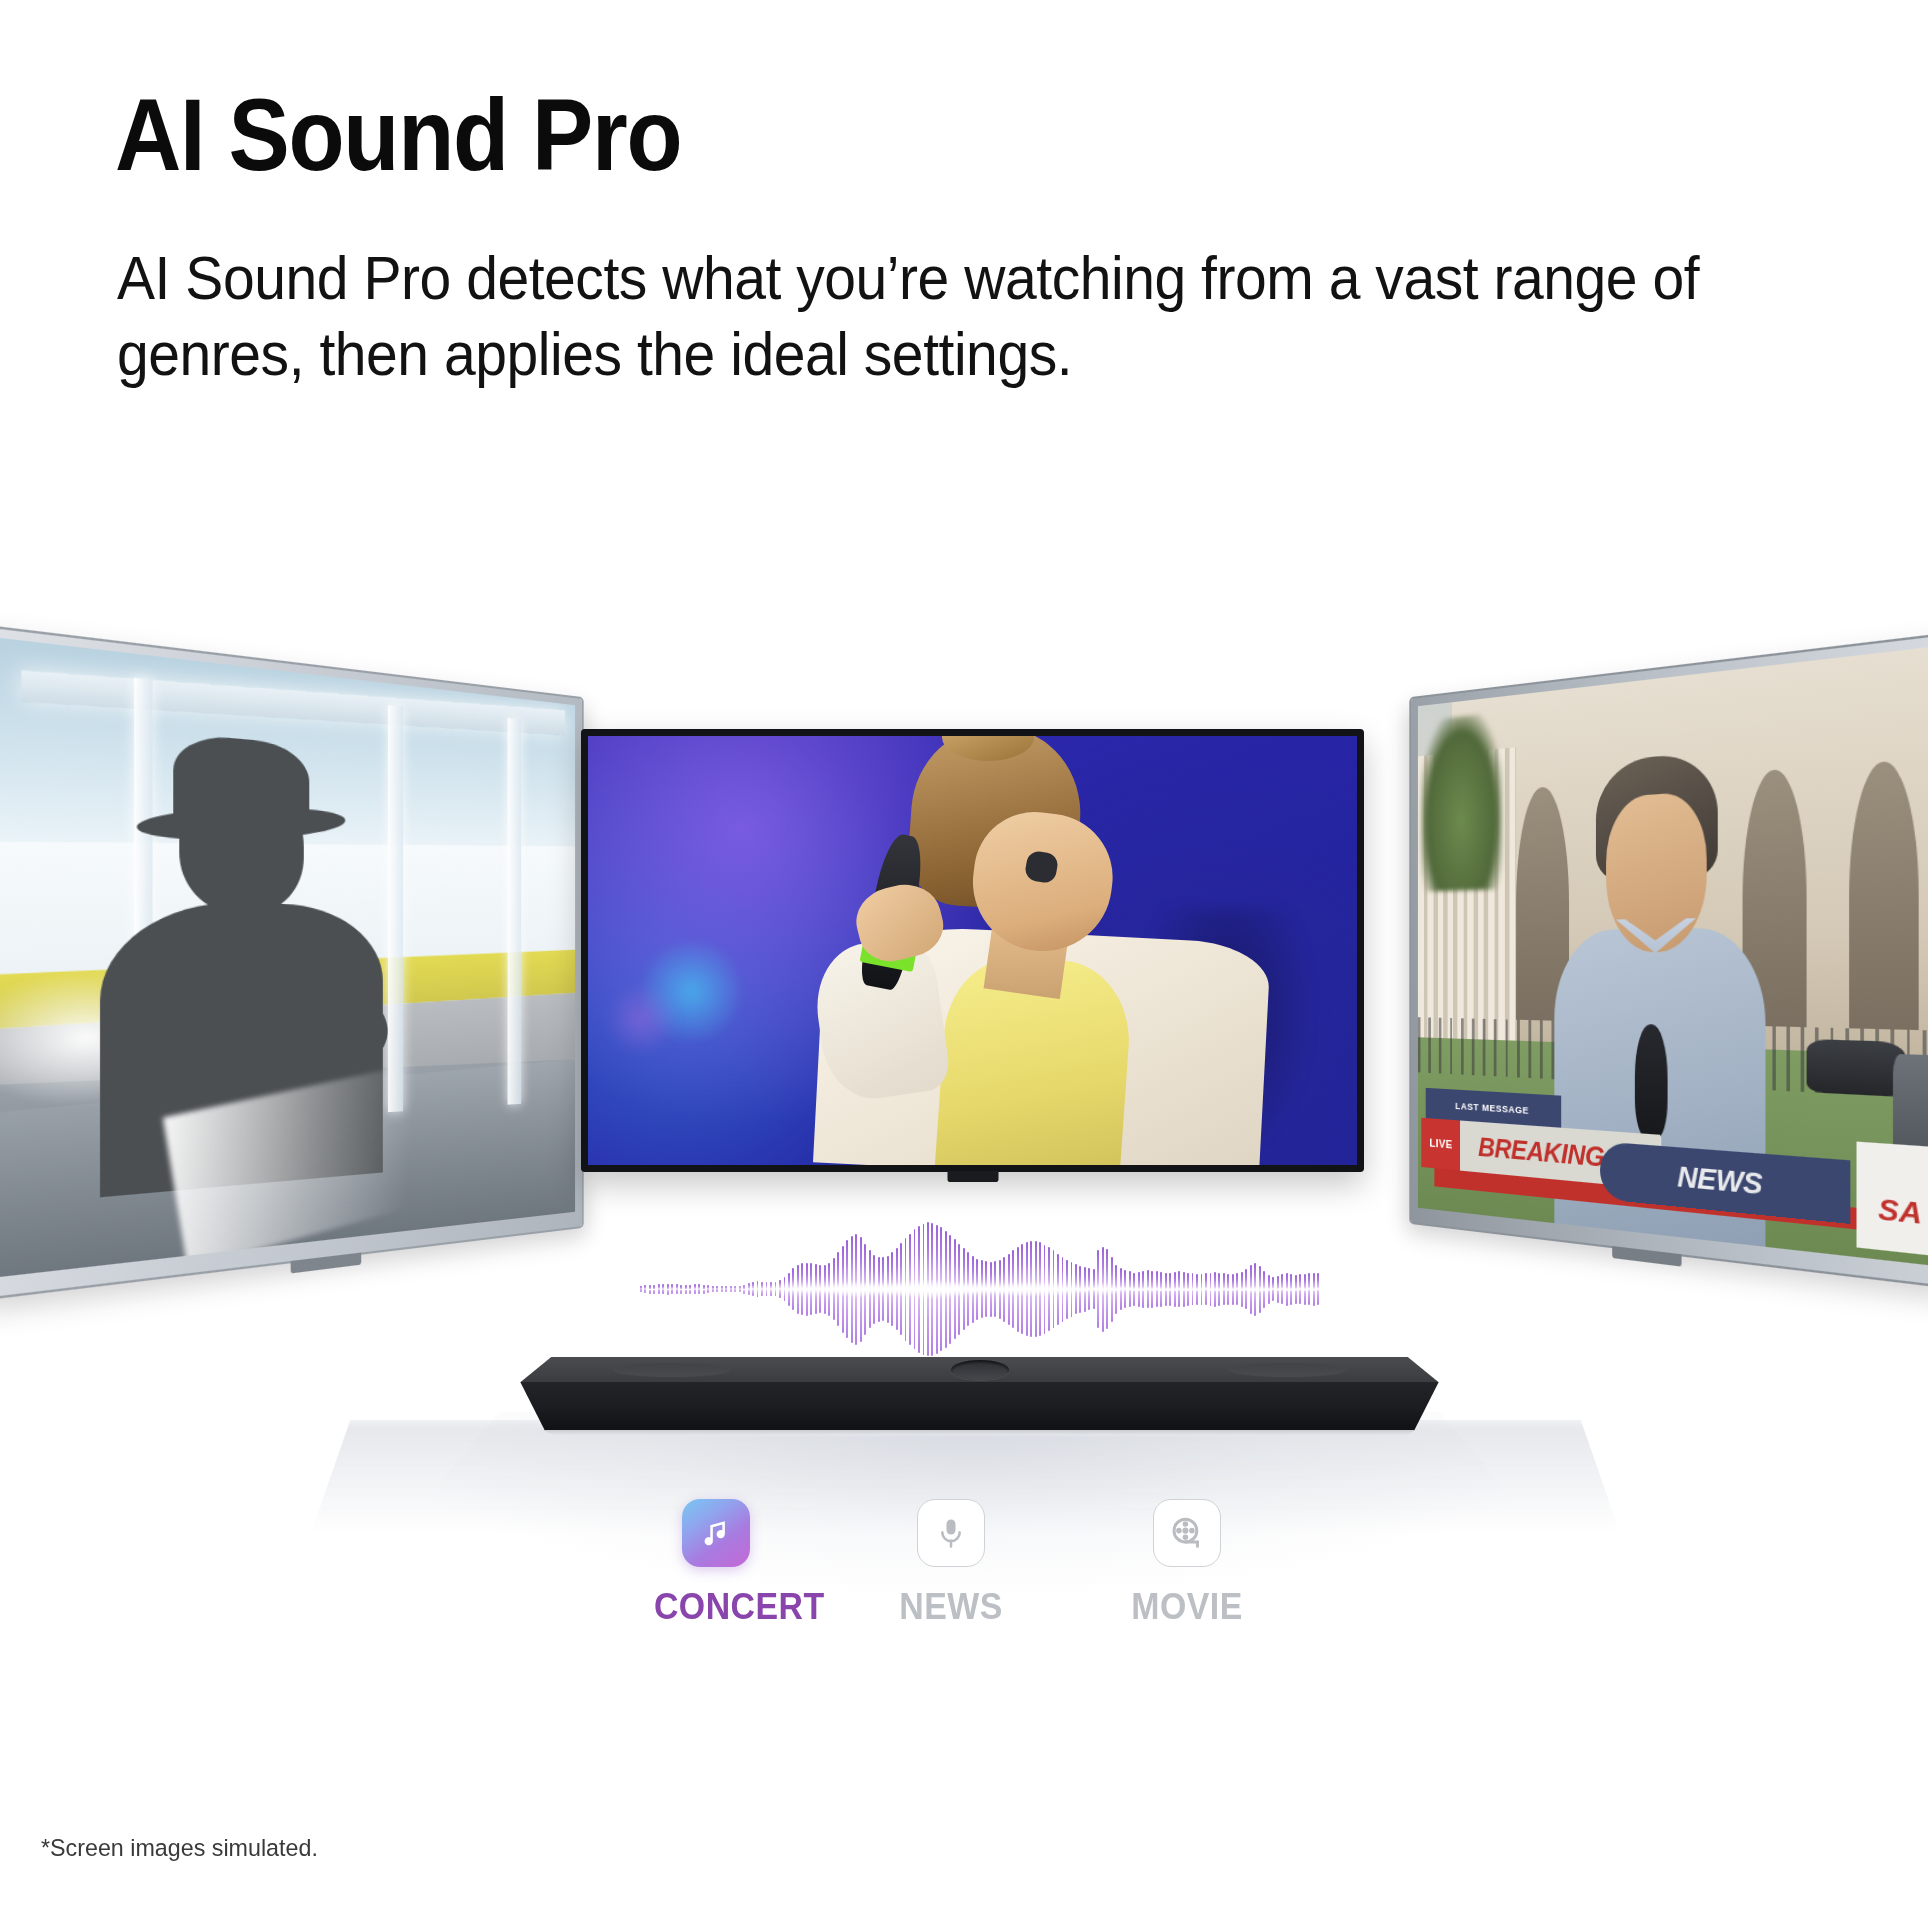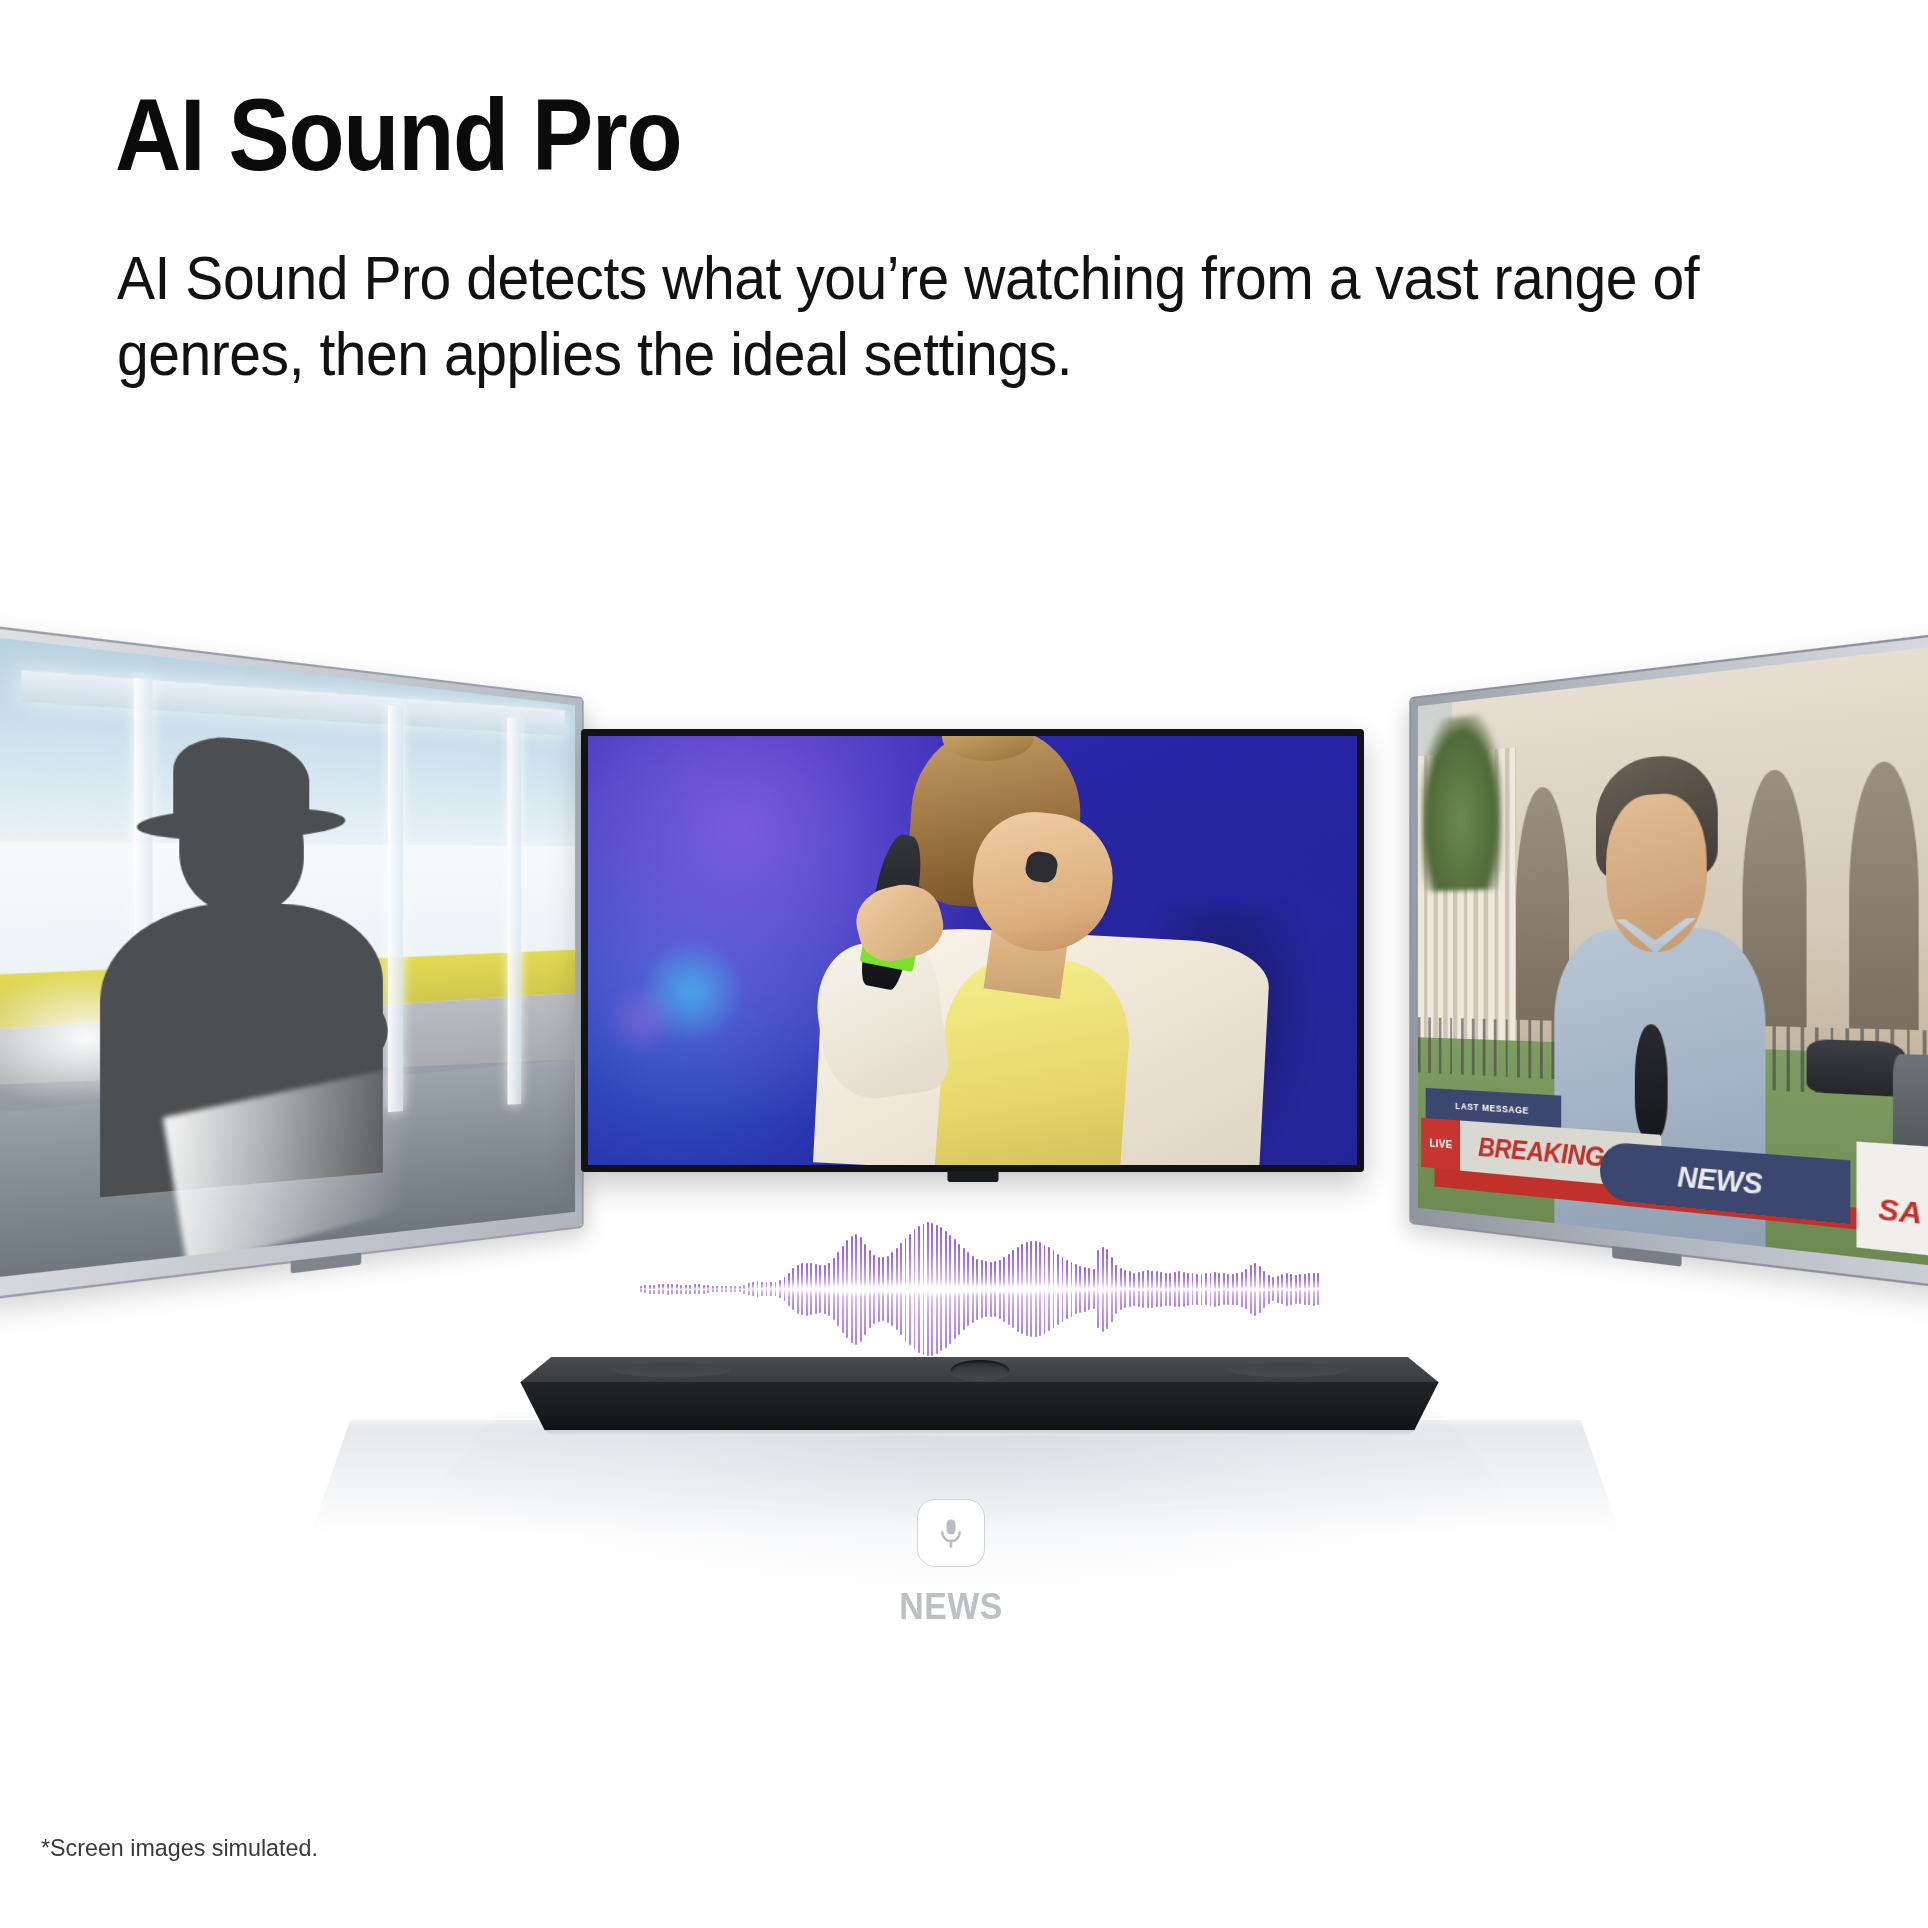--- a/index.html
+++ b/index.html
@@ -618,31 +618,53 @@
       <div class="sb-grillL"></div>
       <div class="sb-grillR"></div>
       <div class="sb-dimple"></div>
     </div>
     <div class="sb-face"></div>
     <div class="sb-base"></div>
   </div>
 
   <div class="modes">
 
+    <div class="mode mode-0">
+      <div class="chip chip-active">
+        <svg width="38" height="38" viewBox="0 0 24 24" aria-hidden="true">
+          <path d="M10 17.2a2.6 2.6 0 1 1-1.6-2.4V7.1l9.2-2.5v8.1a2.6 2.6 0 1 1-1.6-2.4V6.6L10 8.3z" fill="#ffffff"></path>
+        </svg>
+      </div>
+      <div class="mode-label label-active">CONCERT</div>
+    </div>
 
     <div class="mode mode-1">
       <div class="chip chip-idle">
         <svg width="36" height="36" viewBox="0 0 24 24" aria-hidden="true">
           <rect x="9" y="3" width="6" height="10" rx="3" fill="#b9bcc0"></rect>
           <path d="M6.2 11.6a5.8 5.8 0 0 0 11.6 0" fill="none" stroke="#b9bcc0" stroke-width="1.7" stroke-linecap="round"></path>
           <line x1="12" y1="17.2" x2="12" y2="21" stroke="#b9bcc0" stroke-width="1.7" stroke-linecap="round"></line>
         </svg>
       </div>
       <div class="mode-label label-idle">NEWS</div>
     </div>
 
+    <div class="mode mode-2">
+      <div class="chip chip-idle">
+        <svg width="38" height="38" viewBox="0 0 24 24" aria-hidden="true">
+          <circle cx="11" cy="10.5" r="7.2" fill="none" stroke="#b9bcc0" stroke-width="1.9"></circle>
+          <circle cx="11" cy="10.5" r="1.9" fill="#b9bcc0"></circle>
+          <circle cx="11" cy="6.3" r="1.75" fill="#b9bcc0"></circle>
+          <circle cx="11" cy="14.7" r="1.75" fill="#b9bcc0"></circle>
+          <circle cx="6.9" cy="10.5" r="1.75" fill="#b9bcc0"></circle>
+          <circle cx="15.1" cy="10.5" r="1.75" fill="#b9bcc0"></circle>
+          <path d="M11 17.7h7.6v2.6" fill="none" stroke="#b9bcc0" stroke-width="1.9" stroke-linecap="round"></path>
+        </svg>
+      </div>
+      <div class="mode-label label-idle">MOVIE</div>
+    </div>
 
   </div>
 
   <div class="footnote">*Screen images simulated.</div>
 
 </div>
 
 
 </body></html>

